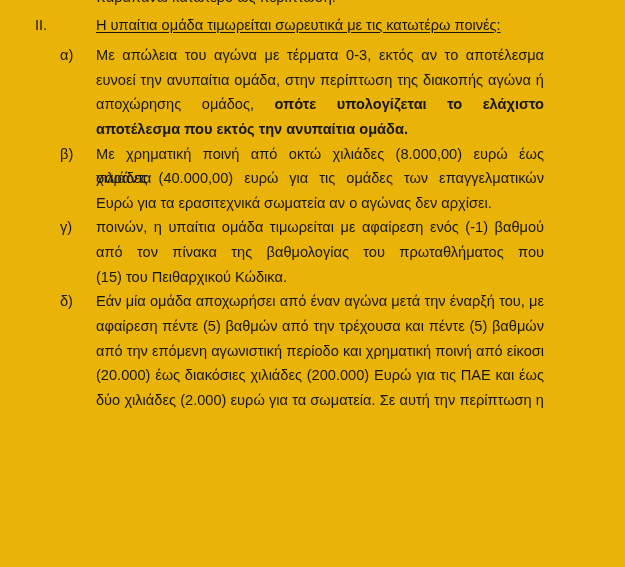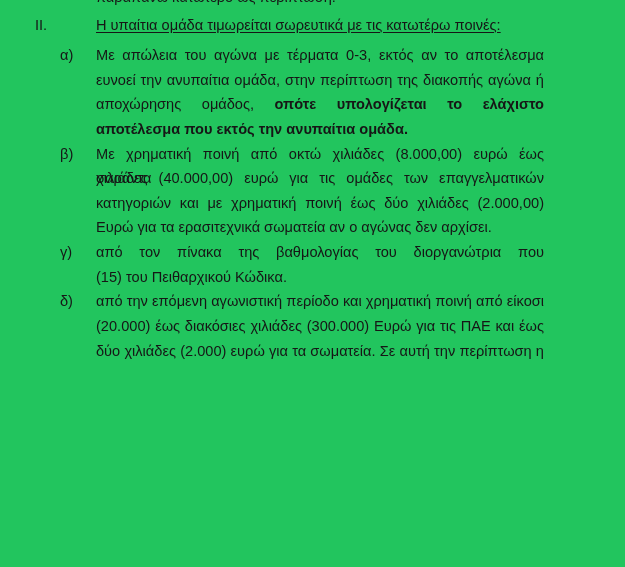--- a/index.html
+++ b/index.html
@@ -11,21 +11,21 @@
     width: 625px;
     height: 567px;
     overflow: hidden;
     font-family: "Liberation Sans", "DejaVu Sans", sans-serif;
     color: #161616;
   }
   .page {
     position: relative;
     width: 625px;
     height: 567px;
-    background: #22c55e;
+    background: #eab308;
     text-decoration: underline;
   }
   
   .clipped-line {
     position: absolute;
     left: 96px;
     top: 0;
     width: 400px;
     height: 6px;
     overflow: hidden;
@@ -111,34 +111,36 @@
           <div class="line just"><span>ευνοεί την ανυπαίτια ομάδα, στην περίπτωση της διακοπής αγώνα ή</span></div>
           <div class="line just"><span>αποχώρησης ομάδος, </span><span class="bold">οπότε υπολογίζεται το ελάχιστο</span></div>
           <div class="line"><span class="bold">αποτέλεσμα που εκτός την ανυπαίτια ομάδα.</span></div>
         </div>
       </div>
       <div class="item">
         <div class="item-label">β)</div>
         <div class="item-body">
           <div class="line just"><span>Με χρηματική ποινή από οκτώ χιλιάδες (8.000,00) ευρώ έως σαράντα</span></div>
           <div class="line just"><span>χιλιάδες (40.000,00) ευρώ για τις ομάδες των επαγγελματικών</span></div>
-          <div class="line just"><span>κατηγοριών και με χρηματική ποινή έως δύο χιλιάδες (2.000,00)</span></div>
           <div class="line"><span>Ευρώ για τα ερασιτεχνικά σωματεία αν ο αγώνας δεν αρχίσει.</span></div>
         </div>
       </div>
       <div class="item">
         <div class="item-label">γ)</div>
         <div class="item-body">
-          <div class="line just"><span>από τον πίνακα της βαθμολογίας του διοργανώτρια που</span></div>
+          <div class="line just"><span>ποινών, η υπαίτια ομάδα τιμωρείται με αφαίρεση ενός (-1) βαθμού</span></div>
+          <div class="line just"><span>από τον πίνακα της βαθμολογίας του πρωταθλήματος που</span></div>
           <div class="line"><span>(15) του Πειθαρχικού Κώδικα.</span></div>
         </div>
       </div>
       <div class="item">
         <div class="item-label">δ)</div>
         <div class="item-body">
+          <div class="line just"><span>Εάν μία ομάδα αποχωρήσει από έναν αγώνα μετά την έναρξή του, με</span></div>
+          <div class="line just"><span>αφαίρεση πέντε (5) βαθμών από την τρέχουσα και πέντε (5) βαθμών</span></div>
           <div class="line just"><span>από την επόμενη αγωνιστική περίοδο και χρηματική ποινή από είκοσι</span></div>
-          <div class="line just"><span>(20.000) έως διακόσιες χιλιάδες (300.000) Ευρώ για τις ΠΑΕ και έως</span></div>
+          <div class="line just"><span>(20.000) έως διακόσιες χιλιάδες (200.000) Ευρώ για τις ΠΑΕ και έως</span></div>
           <div class="line just"><span>δύο χιλιάδες (2.000) ευρώ για τα σωματεία. Σε αυτή την περίπτωση η</span></div>
         </div>
       </div>
     </div>
 
 </div>
 
 </body></html>

